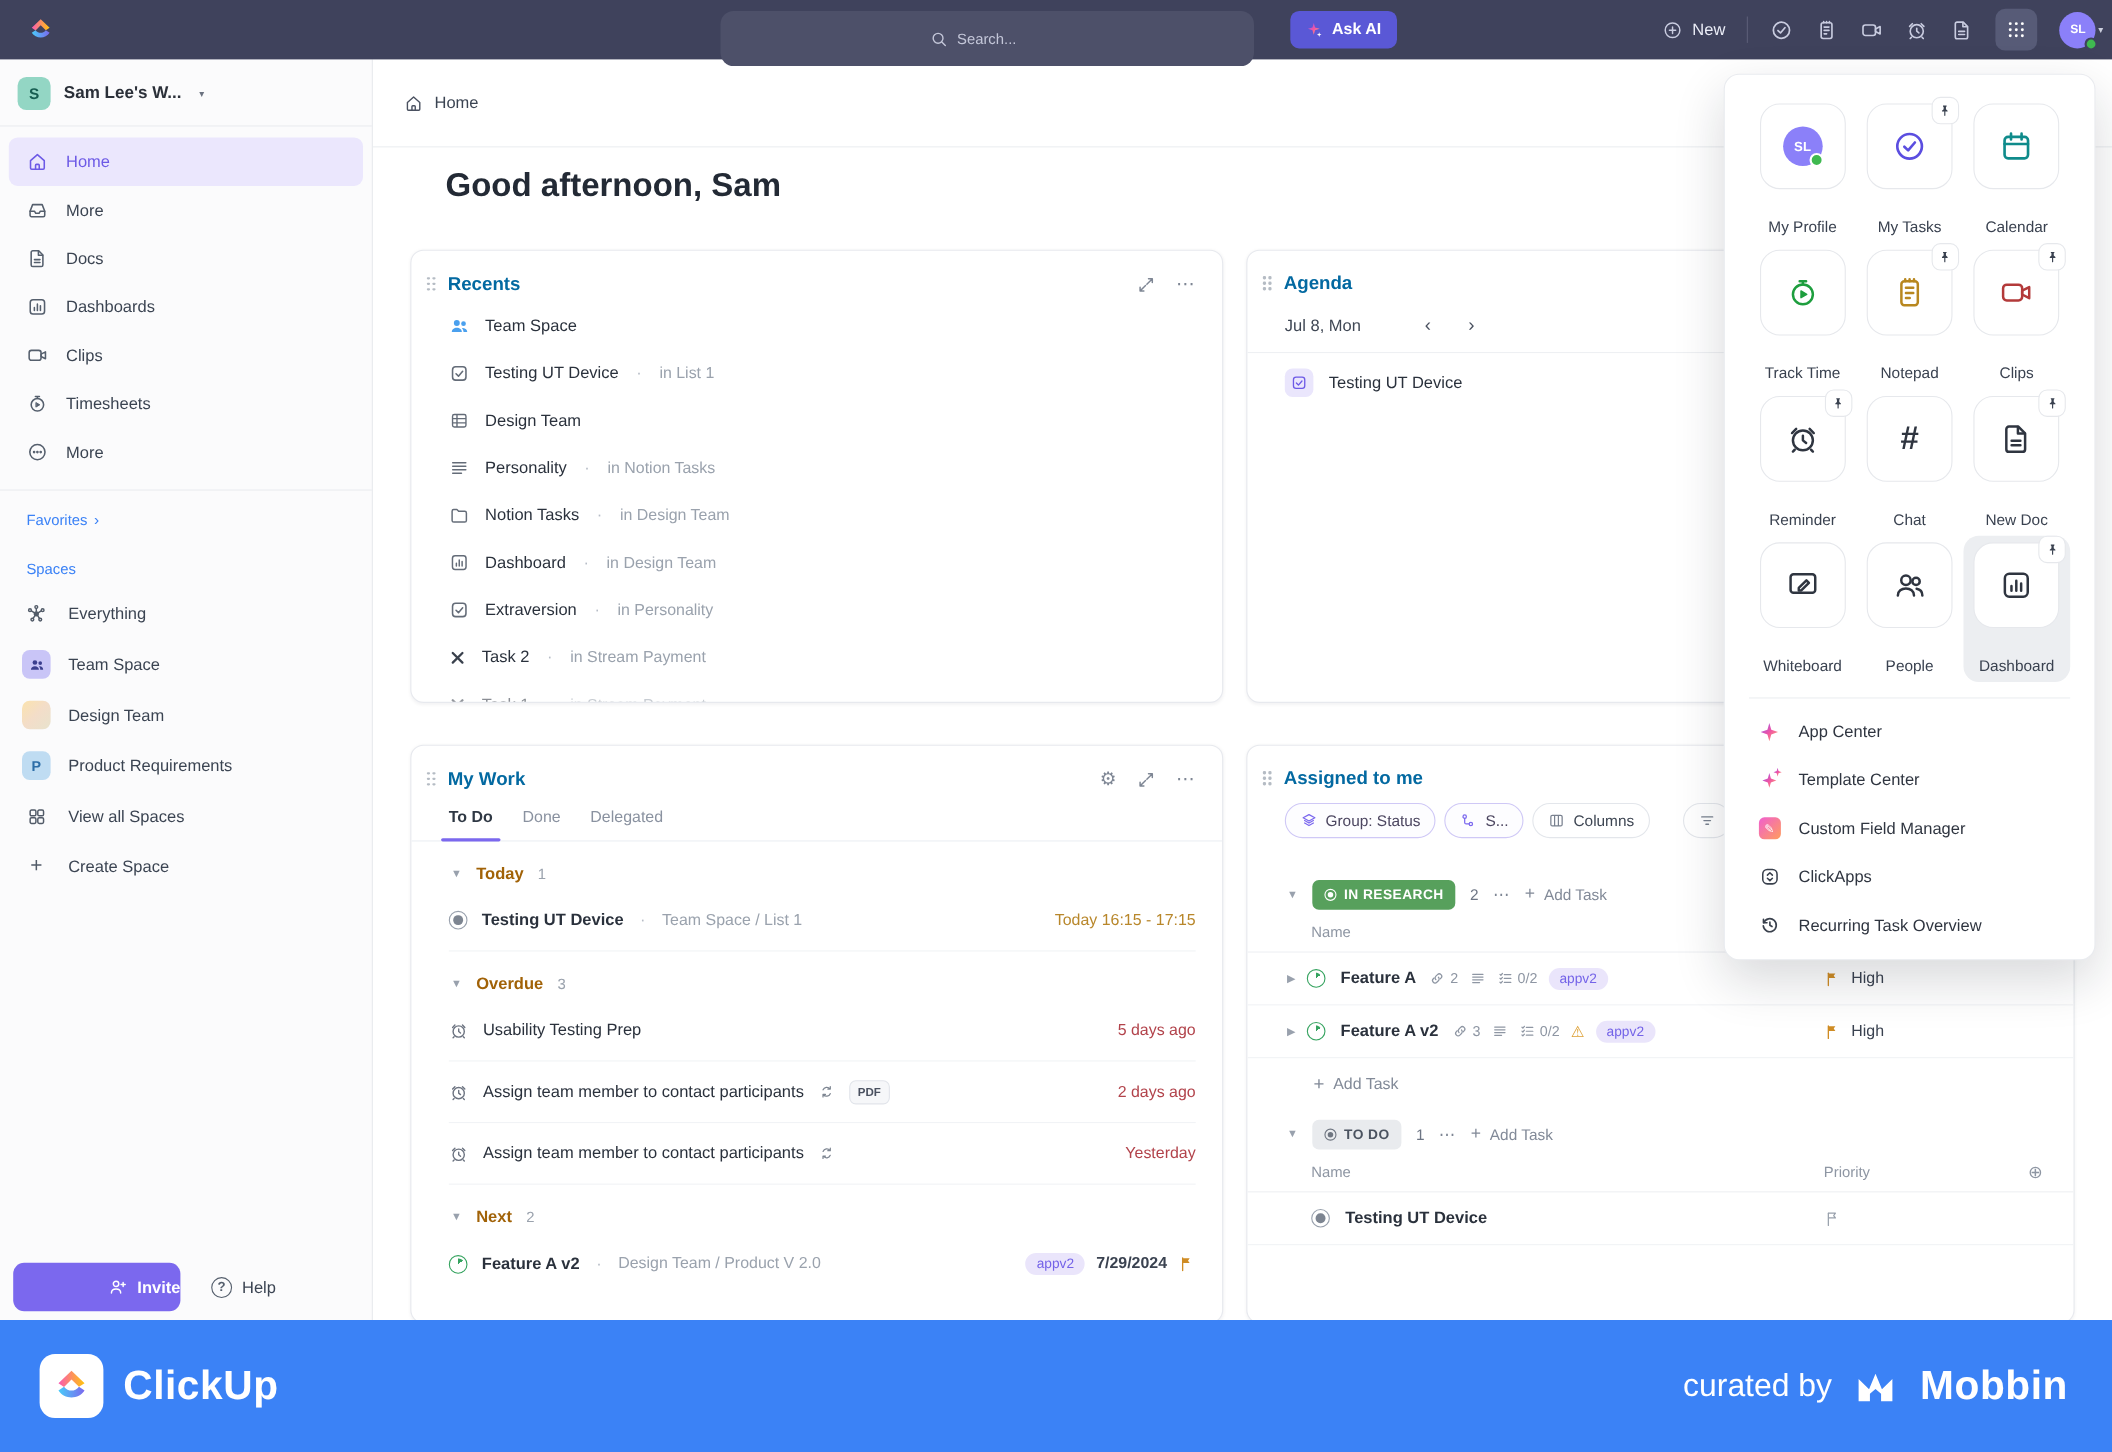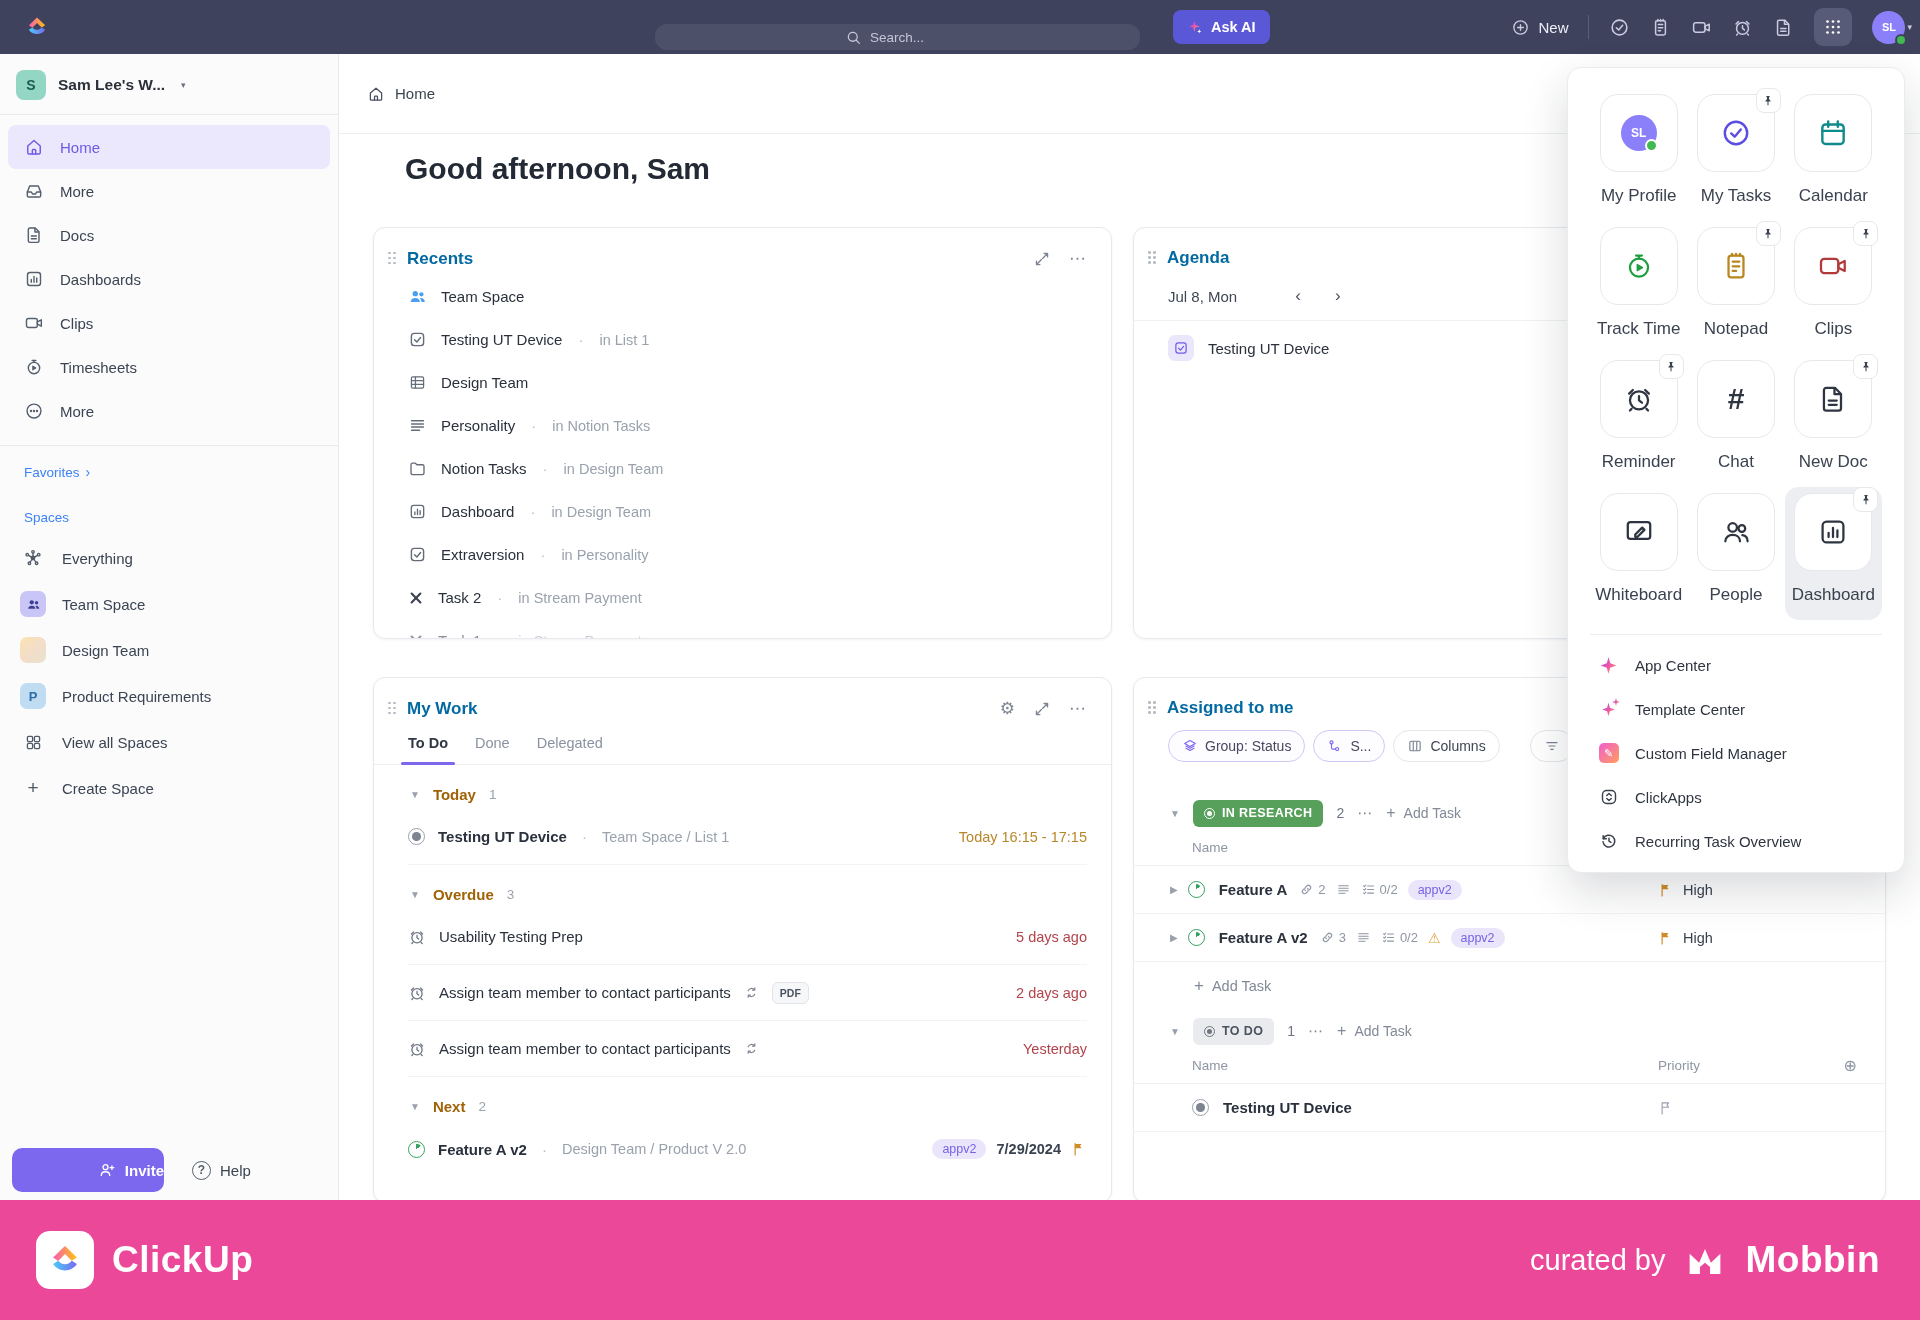--- a/index.html
+++ b/index.html
@@ -3,21 +3,21 @@
 <meta charset="utf-8">
 <style>
   *{box-sizing:border-box;margin:0;padding:0}
   body{width:1920px;height:1320px;position:relative;overflow:hidden;background:#fff;
        font-family:"Liberation Sans",sans-serif;color:#2a313c}
   .ic{display:block}
   
   #topbar{position:absolute;left:0;top:0;width:1920px;height:54px;background:#3f425c;
           display:flex;align-items:center;z-index:60}
   #tb-logo{width:26px;height:26px;margin-left:24px}
-  #searchpill{position:absolute;left:655px;top:24px;width:485px;height:26px;background:#4d5069;
+  #searchpill{position:absolute;left:655px;top:10px;width:485px;height:50px;background:#4d5069;
               border-radius:12px;display:flex;align-items:center;justify-content:center;gap:8px;color:#c3c6d8}
   #searchpill input{background:transparent;border:none;outline:none;color:#e3e5f0;font-size:13.5px;width:80px;
               font-family:"Liberation Sans",sans-serif}
   #searchpill input::placeholder{color:#c3c6d8}
   #askai{position:absolute;left:1173px;top:10px;height:34px;padding:0 14px;border-radius:8px;background:#5a58d6;
          display:flex;align-items:center;gap:8px;color:#fff;font-size:14.5px;font-weight:600}
   #tb-right{position:absolute;right:8px;top:0;height:54px;display:flex;align-items:center;gap:20px}
   .tb-ic{width:21px;height:21px;color:#c9cce0}
   #newbtn{display:flex;align-items:center;gap:8px;color:#eceef8;font-size:15px}
   .tb-div{width:1px;height:24px;background:#5b5e77}
@@ -129,37 +129,37 @@
   .plus-h{position:absolute;right:28px;color:#8e96a3;font-size:16px}
   .exp{color:#99a1ad;font-size:10px}
   
   #popup{position:absolute;left:1567px;top:67px;width:338px;height:806px;background:#fff;border-radius:14px;
          border:1px solid #e9ebef;box-shadow:0 18px 45px rgba(20,24,40,.16);z-index:70;padding:20px 22px 10px 22px}
   #tilegrid{display:grid;grid-template-columns:repeat(3,1fr);grid-auto-rows:133px}
   .tile{display:flex;flex-direction:column;align-items:center;padding-top:6px;border-radius:14px}
   .tile.sel{background:#eceef1}
   .tile-box{position:relative;width:78px;height:78px;border:1px solid #e6e8ec;border-radius:18px;background:#fff;
             display:flex;align-items:center;justify-content:center}
-  .tile-label{margin-top:14px;font-size:17px;color:#3a4250}
+  .tile-label{margin-top:26px;font-size:14px;color:#3a4250}
   .pinbadge{position:absolute;top:-7px;right:-7px;width:25px;height:25px;background:#fff;border:1px solid #e6e8ec;
             border-radius:8px;display:flex;align-items:center;justify-content:center}
   .pin-ic{width:14px;height:14px;color:#3a4250}
   .tile-ic{width:32px;height:32px}
   .pav{position:relative;width:36px;height:36px;border-radius:50%;background:#8b80f9;display:flex;align-items:center;
        justify-content:center;color:#fff;font-size:12px;font-weight:700}
   .pav .dot{position:absolute;right:-1px;bottom:-1px;width:13px;height:13px;border-radius:50%;background:#3fb950;
        border:2.5px solid #fff}
   .hashg{font-size:30px;font-weight:700;color:#2f3540;line-height:1}
   #pmenu{margin-top:14px;border-top:1px solid #eceef1;padding-top:8px}
   .pm-row{display:flex;align-items:center;gap:16px;height:44px;padding:0 8px;font-size:15px;color:#2f3540;border-radius:8px}
   .pm-ic{width:21px;height:21px;color:#3a414d;flex:none;display:flex;align-items:center;justify-content:center}
   .cfm{width:20px;height:20px;border-radius:5px;background:linear-gradient(135deg,#f05fd0,#ff9d5c);
        display:flex;align-items:center;justify-content:center;color:#fff;font-size:11px}
   
-  #footer{position:absolute;left:0;top:1200px;width:1920px;height:120px;background:#ec4899;z-index:80;
+  #footer{position:absolute;left:0;top:1200px;width:1920px;height:120px;background:#3b82f6;z-index:80;
           display:flex;align-items:center}
   #f-logo{width:58px;height:58px;border-radius:14px;background:#fff;margin-left:36px;display:flex;
           align-items:center;justify-content:center}
   #f-brand{color:#fff;font-size:37px;font-weight:700;margin-left:18px;letter-spacing:.5px}
   #f-right{margin-left:auto;margin-right:40px;display:flex;align-items:center;gap:18px;color:#fff}
   #f-curated{font-size:29px;font-weight:400}
   #f-mobbin{font-size:37px;font-weight:800;letter-spacing:.5px}
 </style>
 </head>
 <body>

